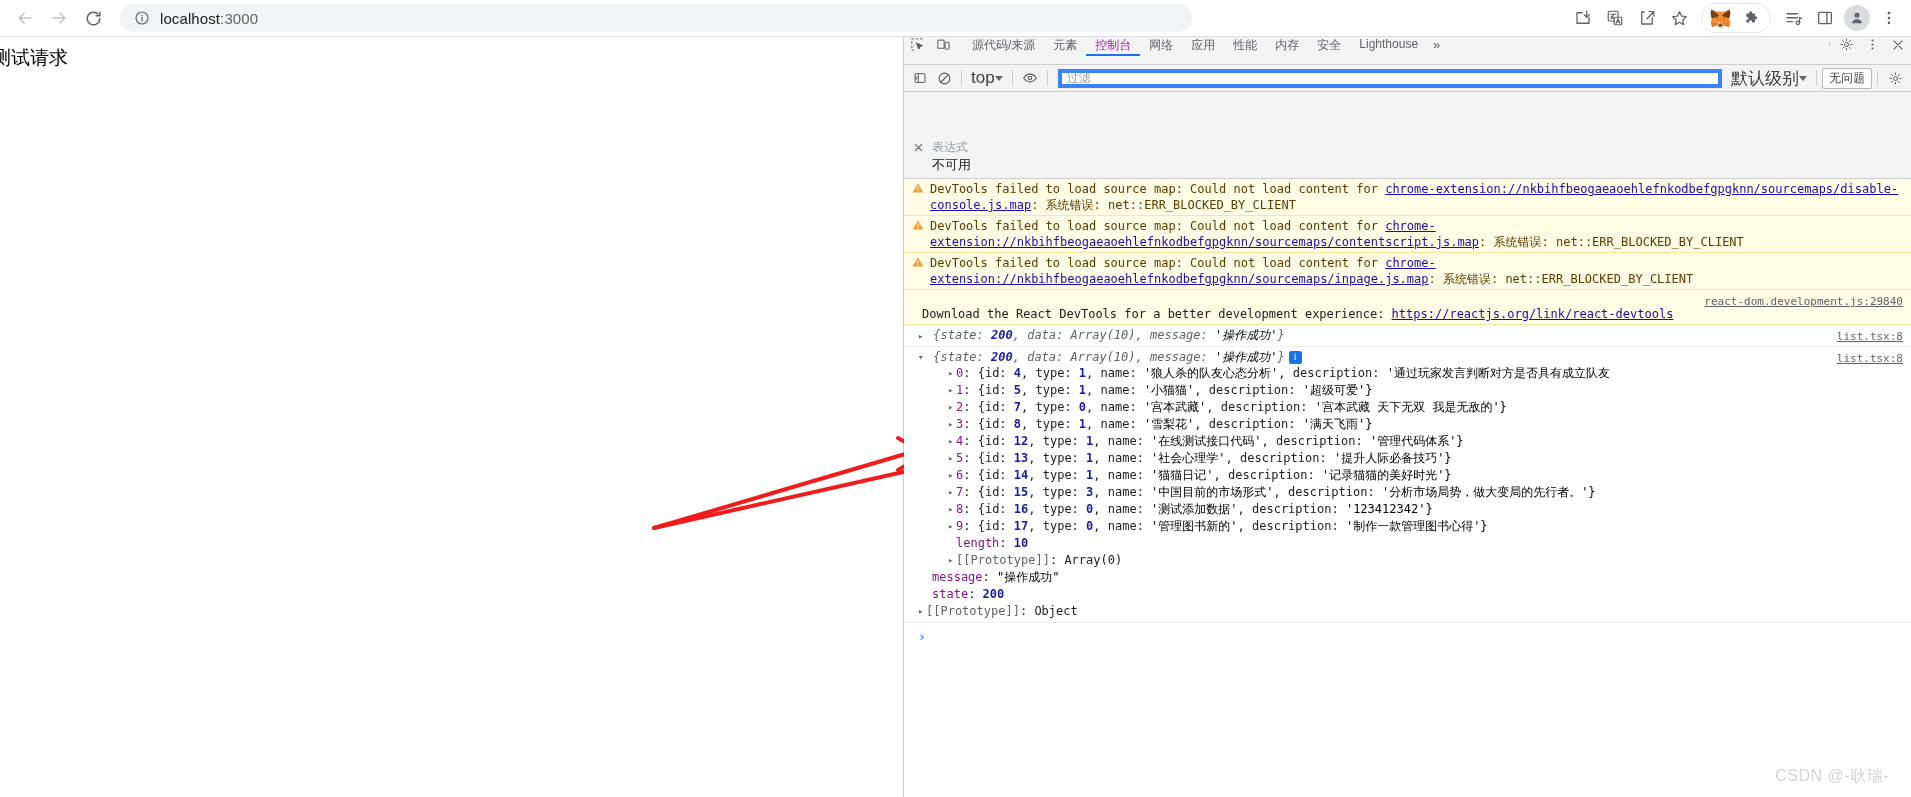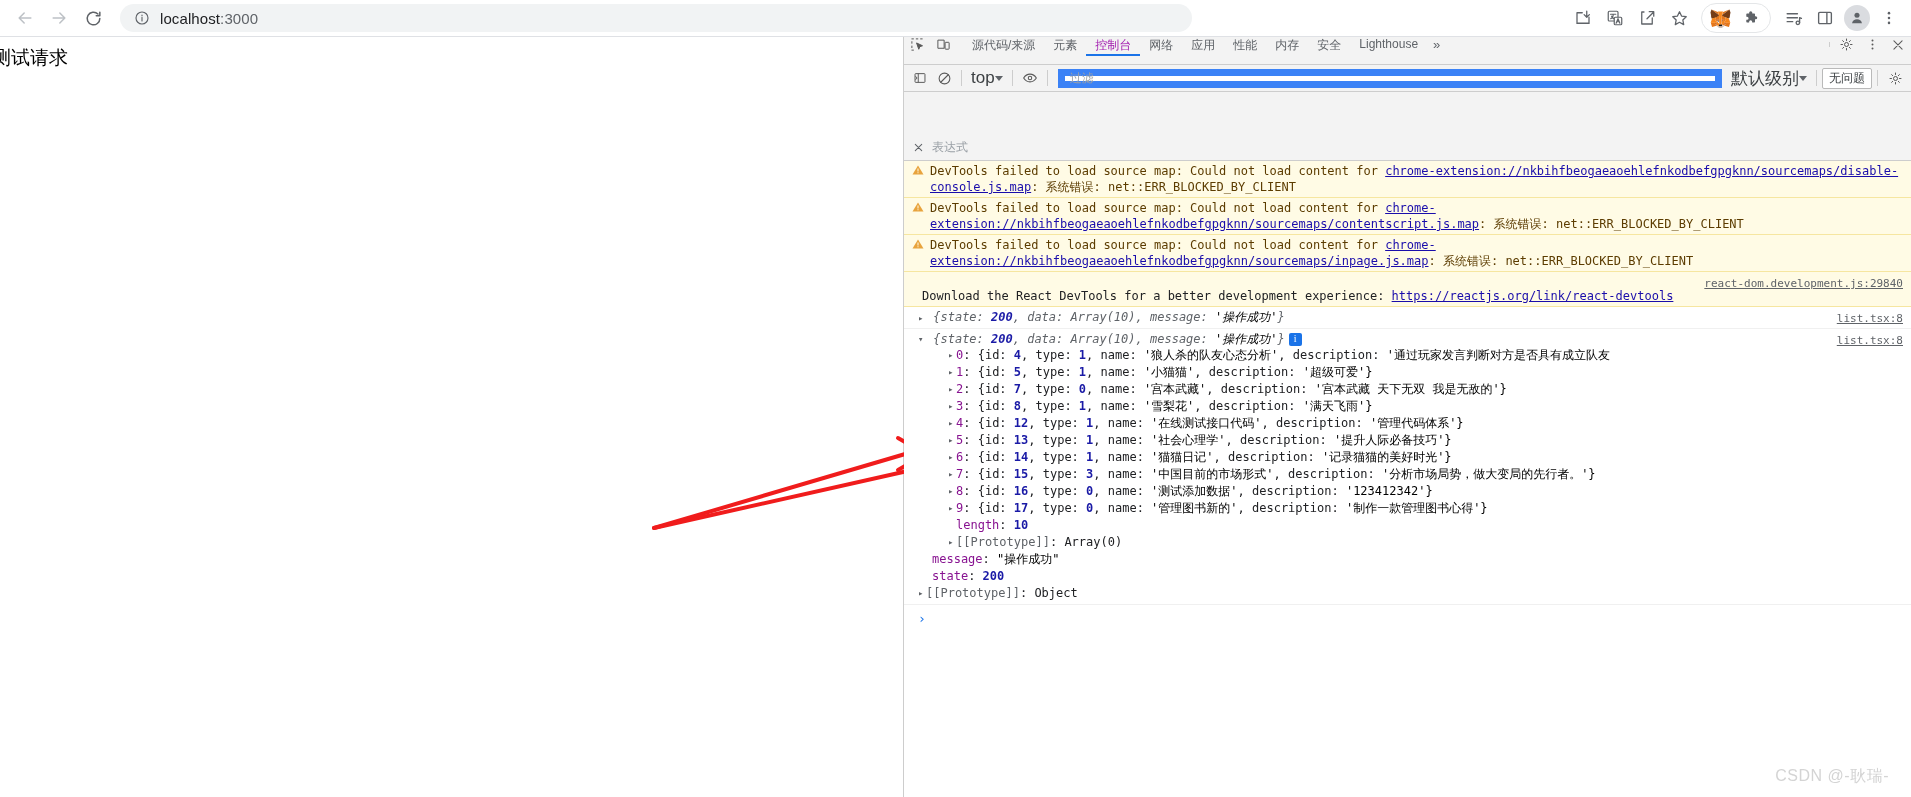--- a/index.html
+++ b/index.html
@@ -92,21 +92,21 @@
     display: flex; align-items: center; flex: 0 0 27px; padding: 0 4px;
   }
   .fb-btn { width: 24px; height: 22px; display: flex; align-items: center; justify-content: center; color: #5a5a5a; }
   .fb-sep { width: 1px; height: 16px; background: #cdcdcd; margin: 0 5px; }
   .fb-select {
     display: flex; align-items: center; font-size: 17px; color: #3c4043; padding: 0 4px;
   }
   .caret { width: 0; height: 0; border-left: 4px solid transparent; border-right: 4px solid transparent;
            border-top: 5px solid #5f6368; }
   .fb-input {
-    flex: 1 1 auto; height: 19px; background: #fff; border: 7px solid #3b82f6;
+    flex: 1 1 auto; height: 19px; background: #fff; border: 4px solid #3b82f6;
     margin: 0 5px; font-size: 12px; color: #3c4043; padding: 0 5px; display: flex; align-items: center;
   }
   .fb-input .ph { color: #9aa0a6; }
   .fb-badge {
     border: 1px solid #b9b9b9; border-radius: 2px; font-size: 12px; color: #3c4043;
     padding: 1px 6px; background: #fff; white-space: nowrap;
   }
 
   .dt-expression {
     flex: 0 0 auto; background: #f3f3f3; border-bottom: 1px solid #cdcdcd;
@@ -393,20 +393,21 @@
 
     <div class="dt-expression">
       <div class="expr-row">
         <span class="expr-close">
           <svg width="11" height="11" viewBox="0 0 24 24" fill="none" stroke="currentColor" stroke-width="2.2">
             <path d="M5 5l14 14M19 5 5 19" stroke-linecap="round"></path>
           </svg>
         </span>
         <span class="expr-ph">表达式</span>
       </div>
+      <div class="expr-val">不可用</div>
     </div>
 
     <div class="dt-console">
 
       <div class="msg warn">
         <div class="wrap">
           <span class="warn-icon">
             <svg width="12" height="12" viewBox="0 0 24 24" fill="currentColor">
               <path d="M12 2.8 23 21H1z"></path>
                 <path d="M11 9h2v6h-2zM11 16.5h2v2h-2z" fill="#fffbe5"></path>

